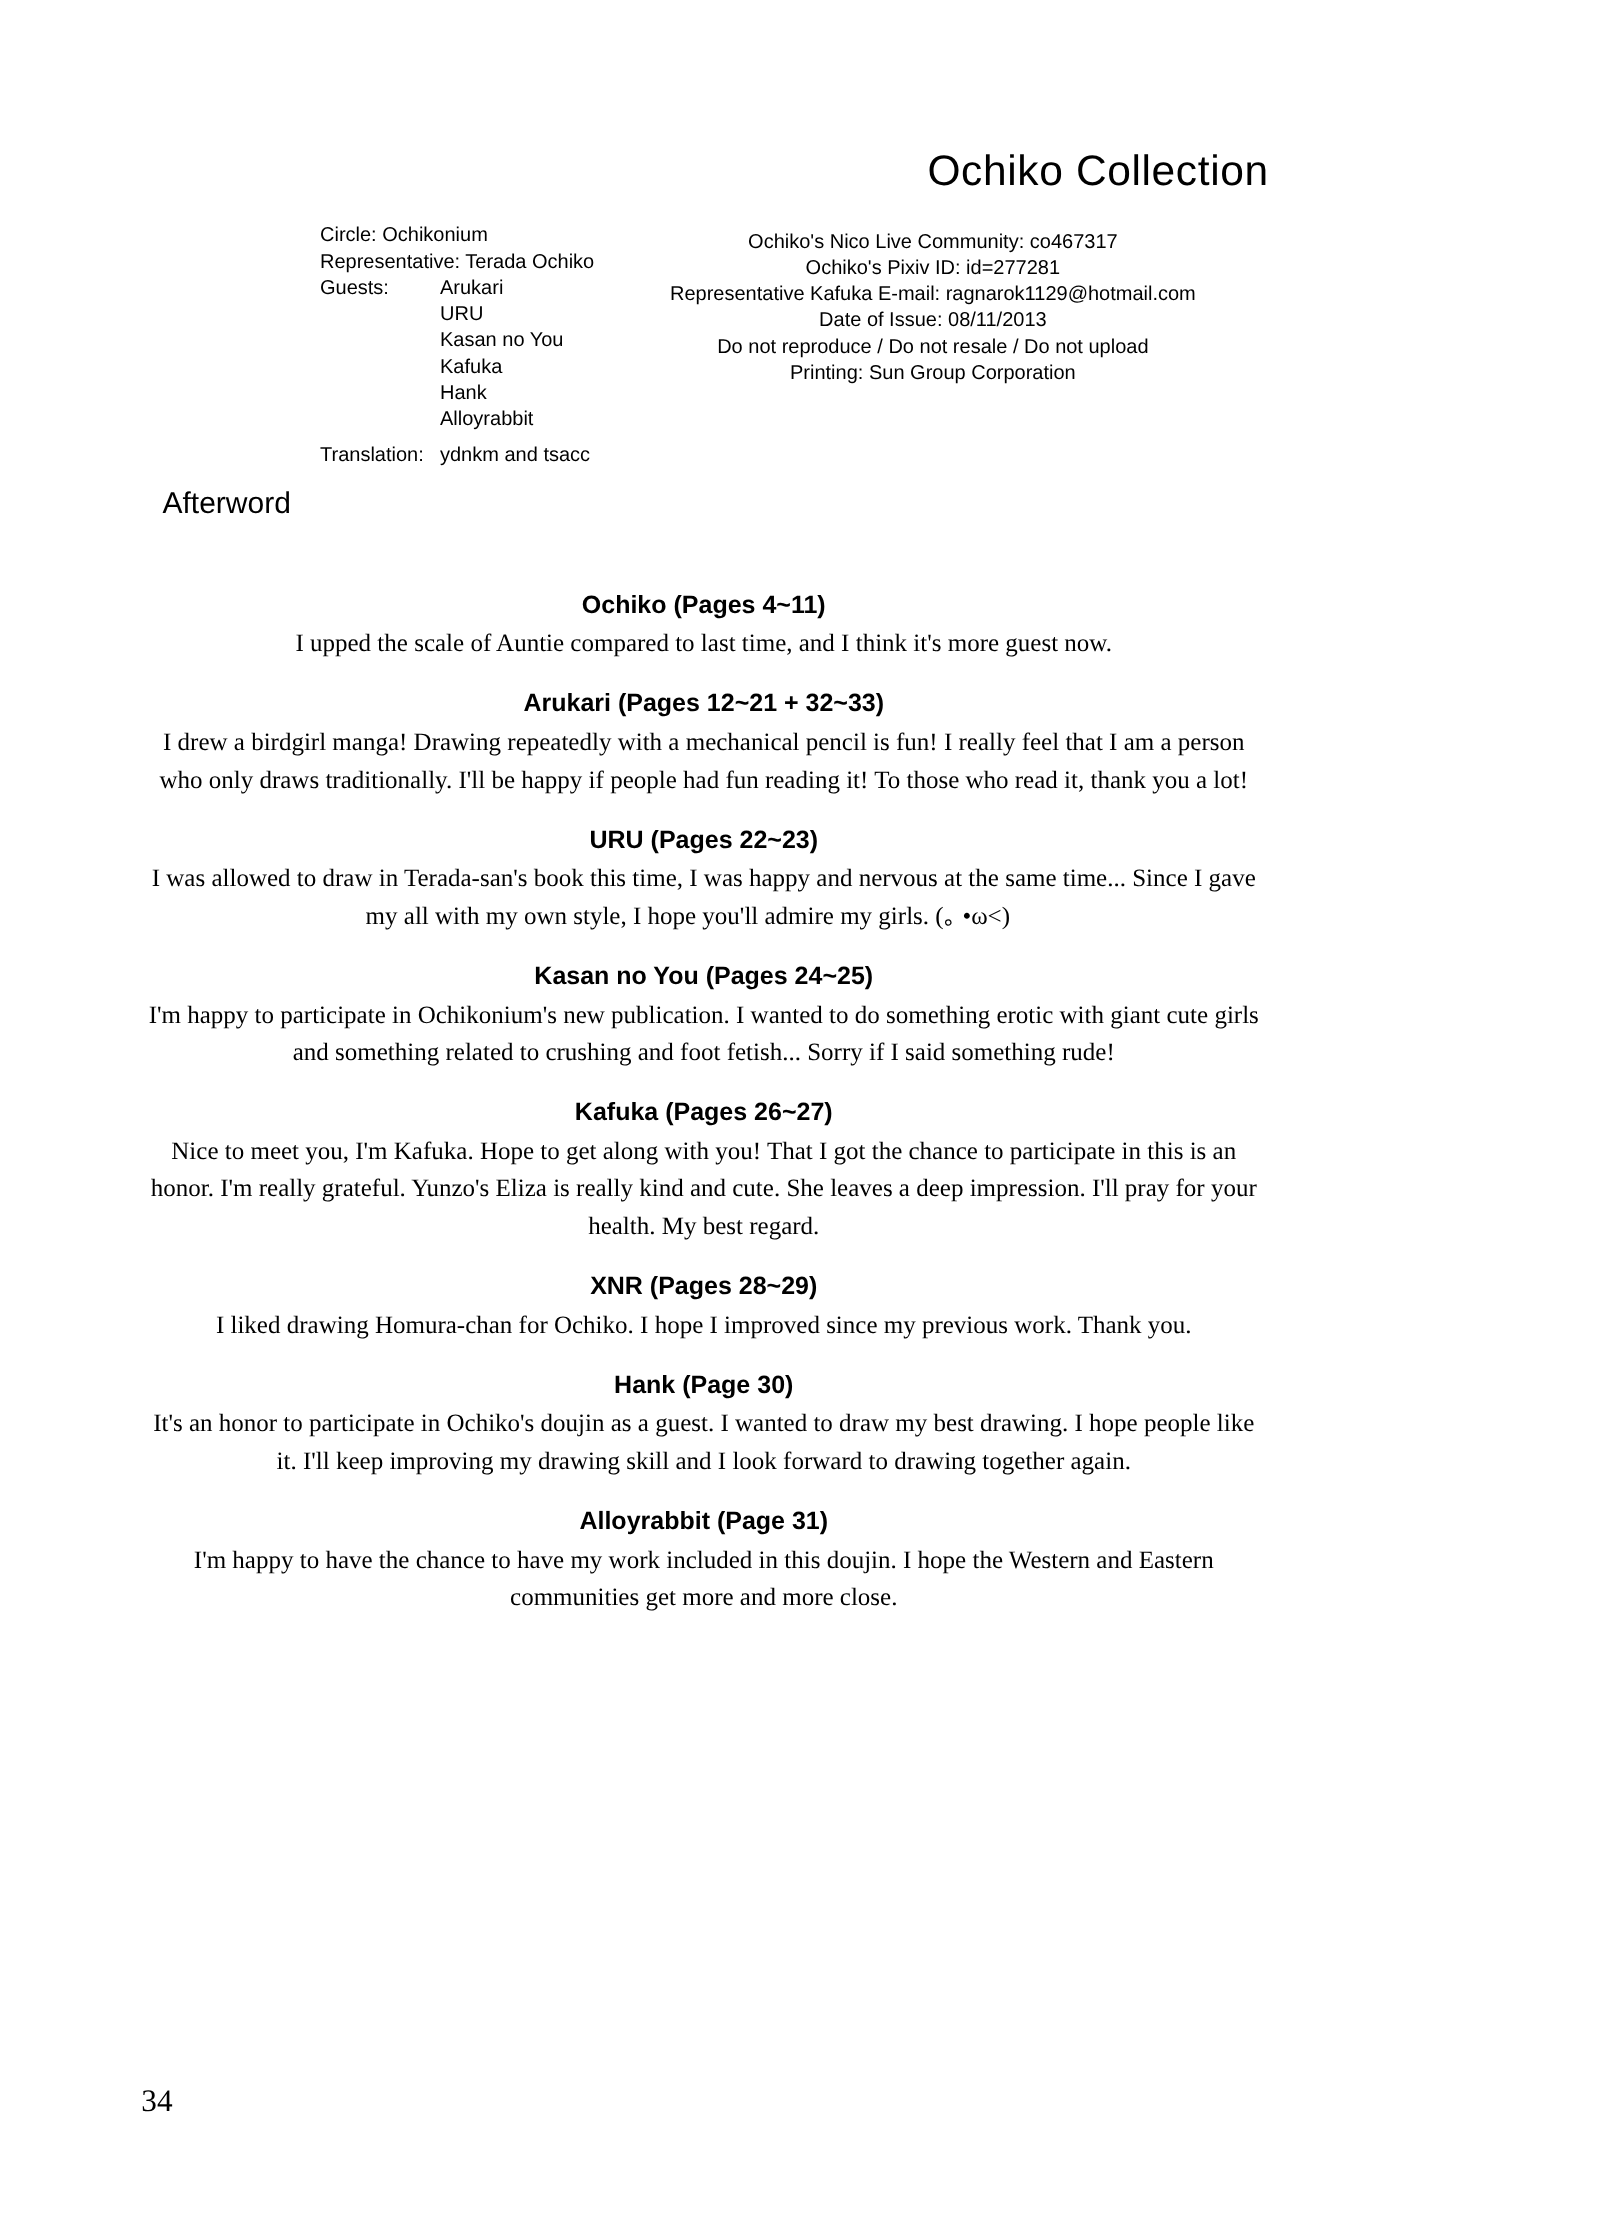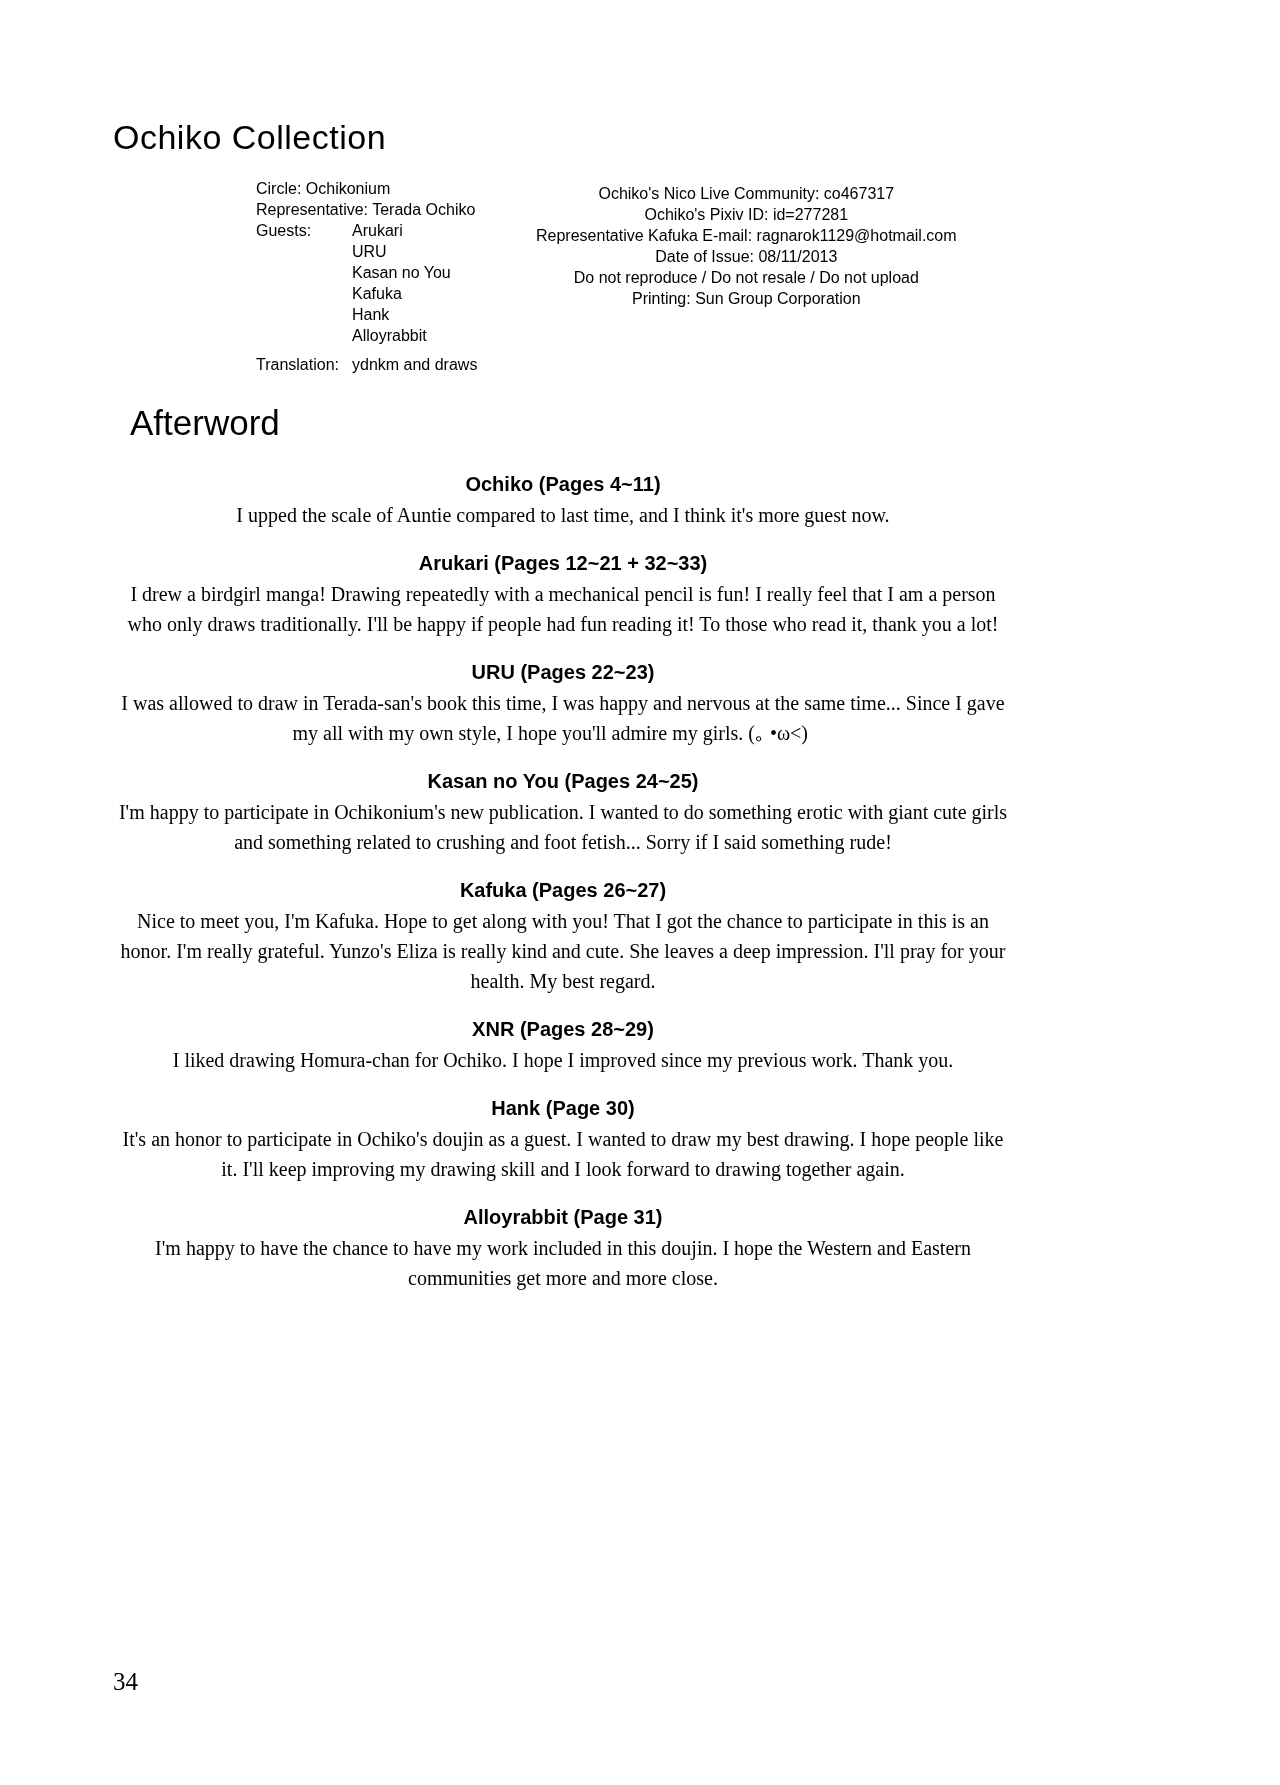--- a/index.html
+++ b/index.html
@@ -12,21 +12,21 @@
     font-family: "Liberation Sans", sans-serif;
     overflow: hidden;
   }
   .page { position: absolute; inset: 0; background: #ffffff; }
 
   .title {
     position: absolute;
     top: 118px;
     left: 113px;
     width: 902px;
-    text-align: left;
+    text-align: right;
     font-size: 34px;
     font-weight: 400;
     letter-spacing: 0.5px;
   }
 
   .credits {
     position: absolute;
     top: 178px;
     left: 256px;
     font-size: 16px;
@@ -34,23 +34,23 @@
   }
   .credits-left { position: absolute; left: 0; top: 0; width: 290px; white-space: nowrap; }
   .credits-right { position: absolute; left: 280px; top: 5px; white-space: nowrap; text-align: center; }
   .credit-row { display: flex; }
   .credit-label { width: 96px; flex-shrink: 0; }
   .guest-names div { line-height: 21px; }
   .translation-row { margin-top: 8px; }
 
   .afterword-heading {
     position: absolute;
-    top: 403px;
+    top: 389px;
     left: 130px;
-    font-size: 35px;
+    font-size: 24px;
     font-weight: 400;
   }
 
   .sections {
     position: absolute;
     top: 472px;
     left: 113px;
     width: 900px;
   }
   .entry { margin-bottom: 21px; text-align: center; }
@@ -94,21 +94,21 @@
           <div>Arukari</div>
           <div>URU</div>
           <div>Kasan no You</div>
           <div>Kafuka</div>
           <div>Hank</div>
           <div>Alloyrabbit</div>
         </span>
       </div>
       <div class="credit-row translation-row">
         <span class="credit-label">Translation:</span>
-        <span>ydnkm and draws</span>
+        <span>ydnkm and tsacc</span>
       </div>
     </div>
 
     <div class="credits-right">
       <div>Ochiko's Nico Live Community: co467317</div>
       <div>Ochiko's Pixiv ID: id=277281</div>
       <div>Representative Kafuka E-mail: ragnarok1129@hotmail.com</div>
       <div>Date of Issue: 08/11/2013</div>
       <div>Do not reproduce / Do not resale / Do not upload</div>
       <div>Printing: Sun Group Corporation</div>

